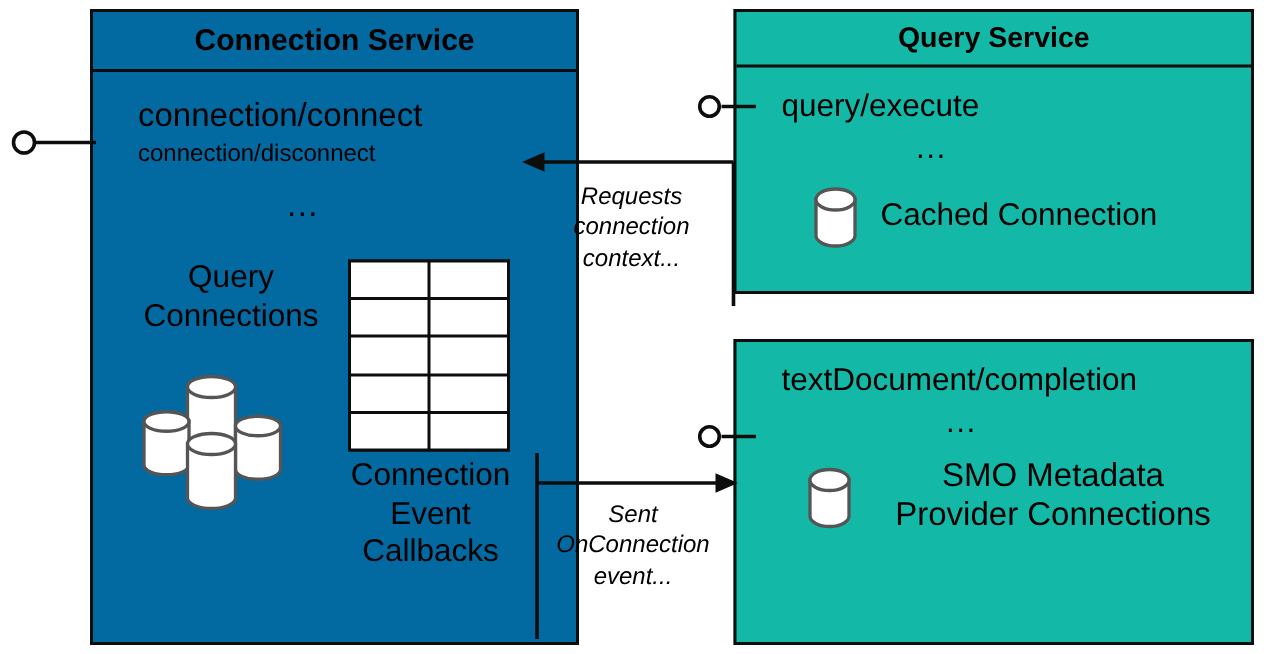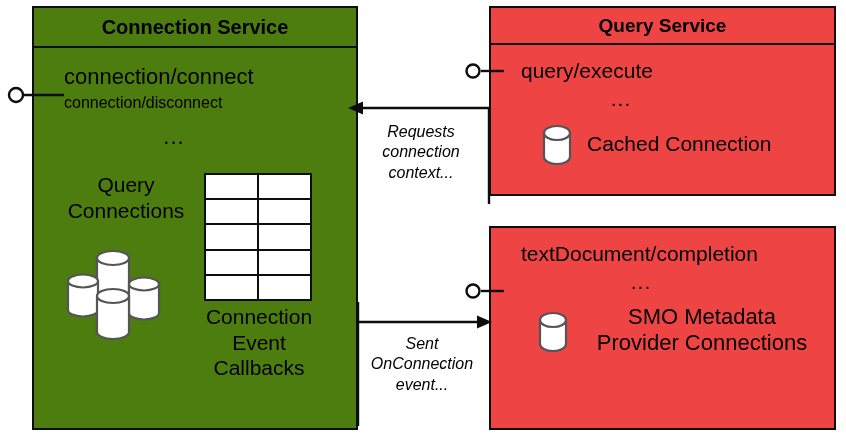--- a/index.html
+++ b/index.html
@@ -17,22 +17,22 @@
     background: #ffffff;
     overflow: hidden;
   }
 
   
   .component {
     position: absolute;
     box-sizing: border-box;
     border: 2px solid #0d0d0d;
   }
-  .component.green  { background: #4d7c0f; }
-  .component.grey   { background: #ef4444; }
+  .component.green  { background: #0369a1; margin-left: 28px; }
+  .component.grey   { background: #14b8a6; }
 
   .comp-header {
     box-sizing: border-box;
     width: 100%;
     text-align: center;
     font-weight: bold;
     color: #000000;
     border-bottom: 2px solid #0d0d0d;
     display: flex;
     align-items: center;

